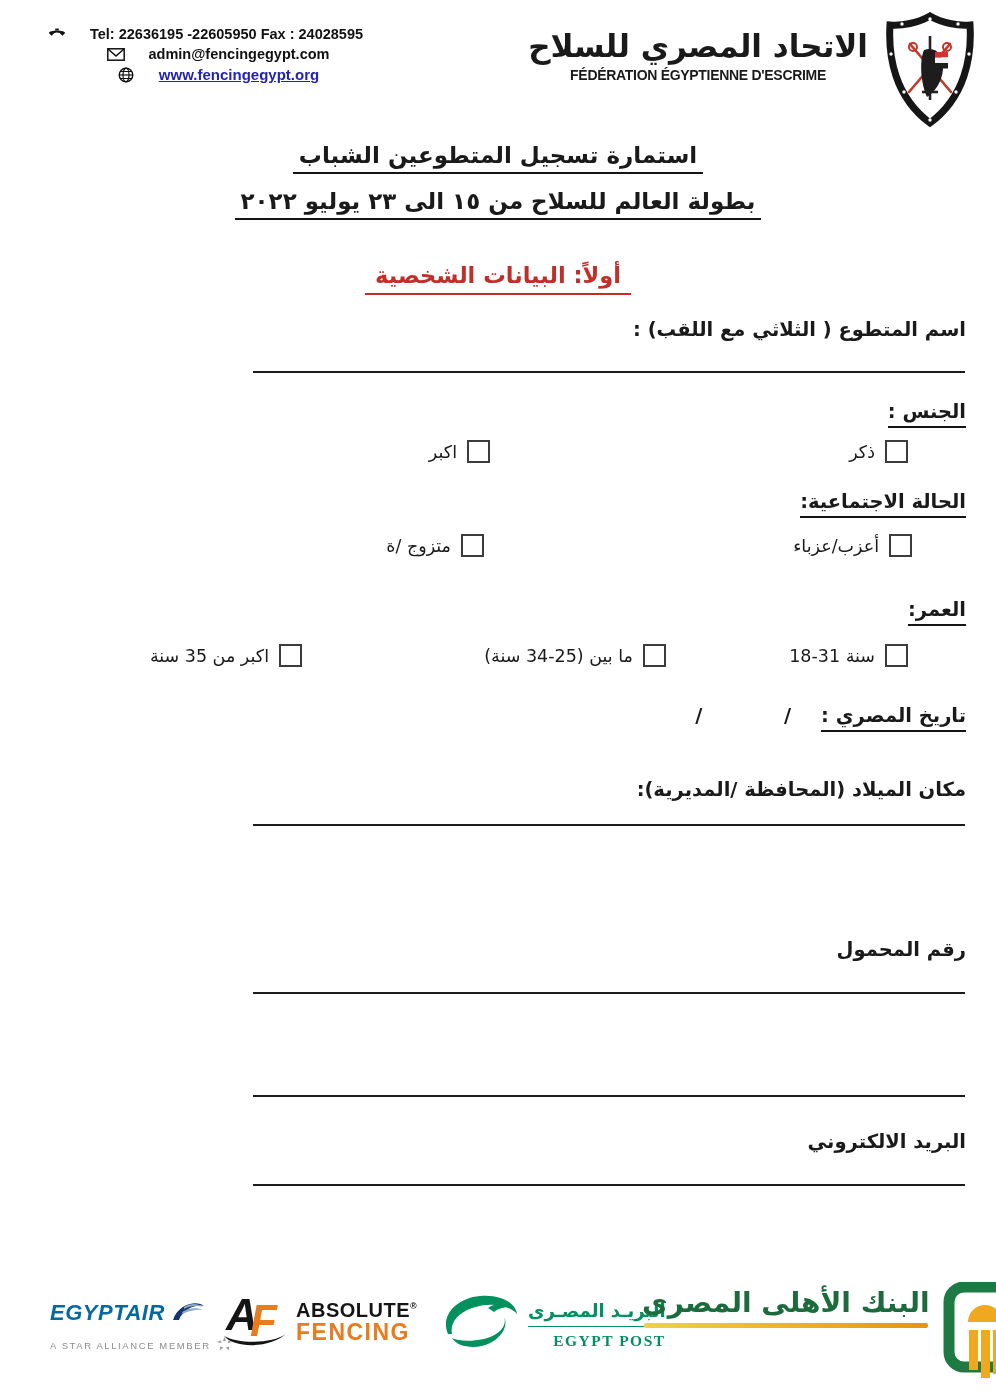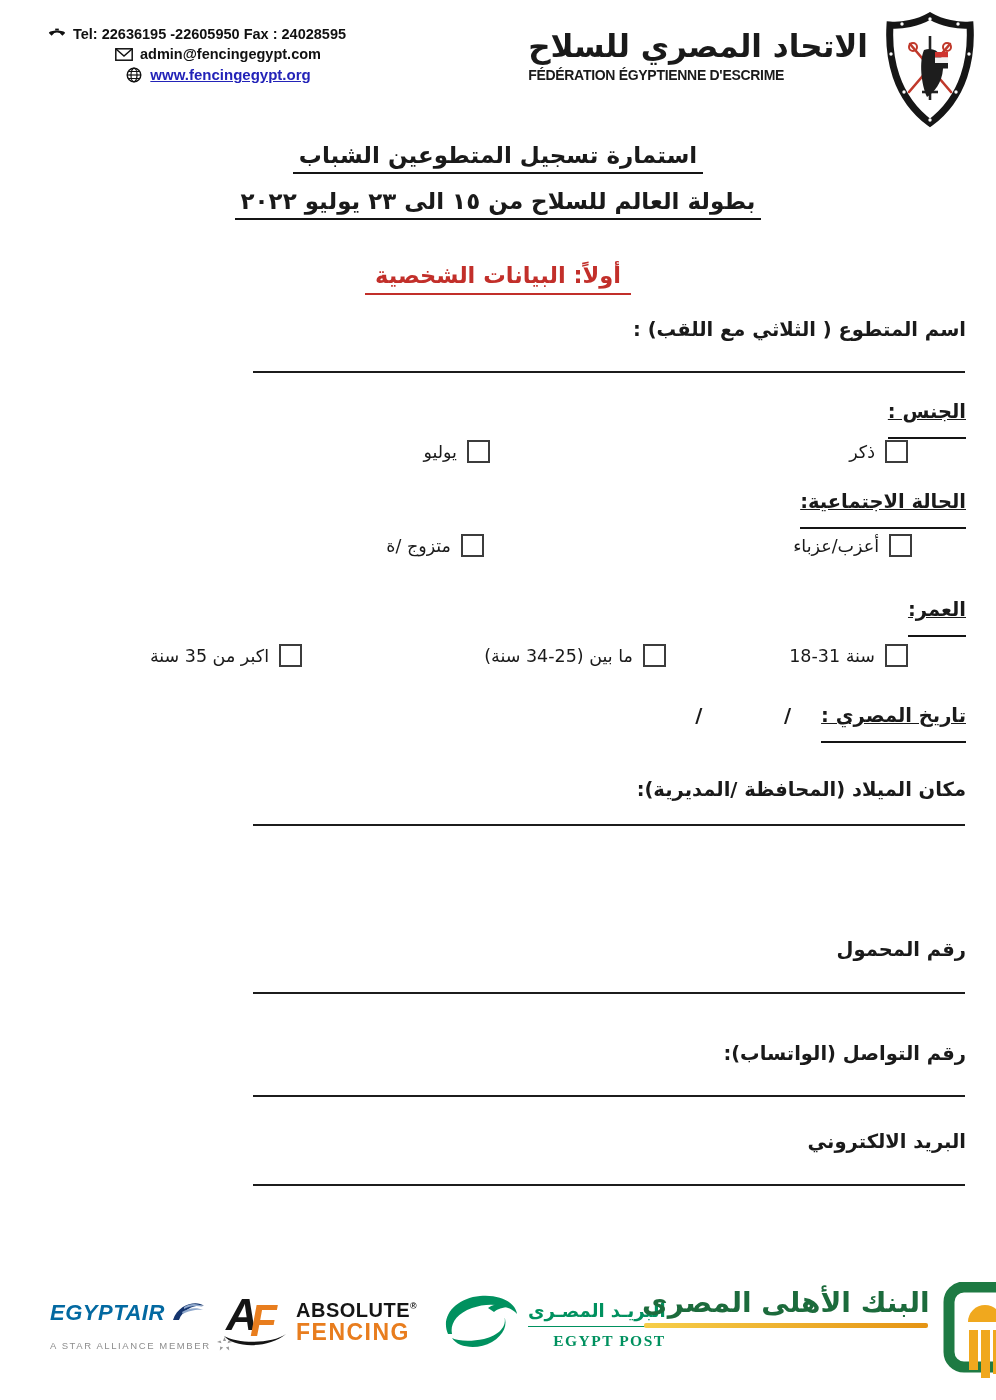--- a/index.html
+++ b/index.html
@@ -2,41 +2,41 @@
 <html lang="ar"><head>
 <meta charset="utf-8">
 <style>
   html,body{margin:0;padding:0;background:#ffffff;}
   .page{position:relative;width:996px;height:1400px;background:#fff;overflow:hidden;
         font-family:"DejaVu Sans",sans-serif;color:#1a1a1a;direction:rtl;}
 
   
   .contact{position:absolute;left:48px;top:26px;width:340px;direction:ltr;
            font-family:"Liberation Sans",sans-serif;font-weight:bold;font-size:14.5px;color:#111;}
-  .contact .row{display:flex;align-items:center;gap:7px;margin-bottom:4px;}
+  .contact .row{display:flex;align-items:center;gap:24px;margin-bottom:4px;}
   .contact .row.c{justify-content:center;}
   .icn{display:inline-flex;width:18px;height:16px;align-items:center;justify-content:center;flex:0 0 auto;}
   .weblink{color:#2323b8;text-decoration:underline;font-size:15px;}
 
   .fedblock{position:absolute;right:16px;top:12px;display:flex;align-items:flex-start;gap:12px;direction:ltr;}
-  .fedtext{text-align:left;padding-top:16px;min-width:300px;}
+  .fedtext{text-align:center;padding-top:16px;min-width:300px;}
   .fed-ar{font-size:31px;font-weight:bold;direction:rtl;}
   .fed-fr{font-size:14px;font-weight:bold;margin-top:3px;font-family:"Liberation Sans",sans-serif;letter-spacing:-0.3px;}
   .shield{width:100px;height:116px;}
 
   
   .ctr{position:absolute;left:0;width:100%;text-align:center;}
   .t-main span{display:inline-block;border-bottom:2.5px solid #151515;padding:0 6px 4px;
                font-size:23px;font-weight:bold;}
   .t-sec span{display:inline-block;border-bottom:2.5px solid #c22f2a;padding:0 10px 5px;
               font-size:22.5px;font-weight:bold;color:#c22f2a;}
 
   
   .lbl{position:absolute;right:30px;font-size:19.5px;font-weight:bold;white-space:nowrap;}
-  .u{border-bottom:2.2px solid #151515;padding-bottom:14px;text-decoration:underline;}
+  .u{border-bottom:2.2px solid #151515;padding-bottom:3px;}
   .wline{position:absolute;left:253px;width:712px;height:0;border-top:2.5px solid #1c1c1c;}
   .cbitem{position:absolute;display:flex;align-items:center;gap:10px;font-size:17.5px;white-space:nowrap;}
   .cb{width:19px;height:19px;border:2px solid #3c3c3c;background:#fff;flex:0 0 auto;}
   .slashes{white-space:pre;font-weight:bold;font-size:19.5px;margin-right:30px;}
   .bdrow{position:absolute;right:30px;display:flex;align-items:baseline;}
 
   
   .sp{position:absolute;direction:ltr;}
   .ea-row{display:flex;align-items:center;gap:5px;}
   .ea-name{font-family:"Liberation Sans",sans-serif;font-size:22px;font-weight:900;
@@ -155,21 +155,21 @@
 
   <div class="lbl" style="top:400px">
     <span class="u">الجنس :</span>
   </div>
   <div class="cbitem" style="top:440px;right:88px">
     <span class="cb"></span>
     <span>ذكر</span>
   </div>
   <div class="cbitem" style="top:440px;right:506px">
     <span class="cb"></span>
-    <span>يوليو</span>
+    <span>اكبر</span>
   </div>
 
   <div class="lbl" style="top:490px">
     <span class="u">الحالة الاجتماعية:</span>
   </div>
   <div class="cbitem" style="top:534px;right:84px">
     <span class="cb"></span>
     <span>أعزب/عزباء</span>
   </div>
   <div class="cbitem" style="top:534px;right:512px">
@@ -198,21 +198,20 @@
     <span class="slashes">/            /</span>
   </div>
 
   <div class="lbl" style="top:778px">مكان الميلاد (المحافظة /المديرية):</div>
   <div class="wline" style="top:824px"></div>
 
 
   <div class="lbl" style="top:938px">رقم المحمول</div>
   <div class="wline" style="top:992px"></div>
 
-  <div class="lbl" style="top:1042px">رقم التواصل (الواتساب):</div>
   <div class="wline" style="top:1095px"></div>
 
   <div class="lbl" style="top:1130px">البريد الالكتروني</div>
   <div class="wline" style="top:1184px"></div>
 
   <div class="sp" style="left:50px;top:1298px">
     <div class="ea-row">
       <span class="ea-name">EGYPTAIR</span>
       <span>
         <svg width="36" height="26" viewBox="0 0 36 26">

